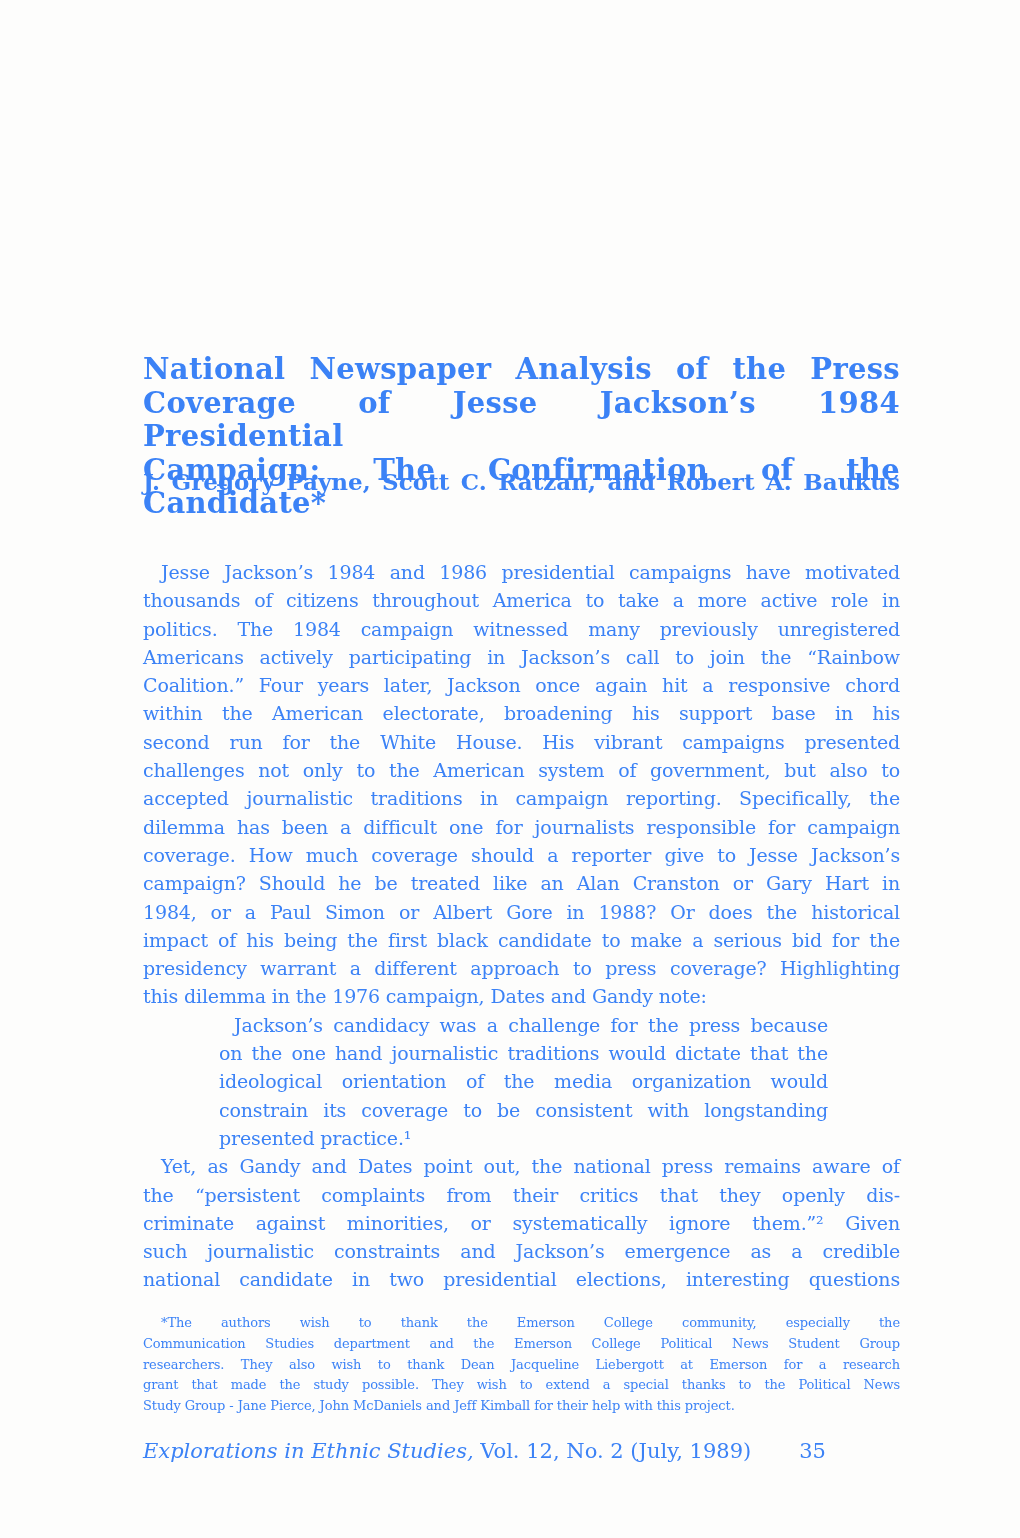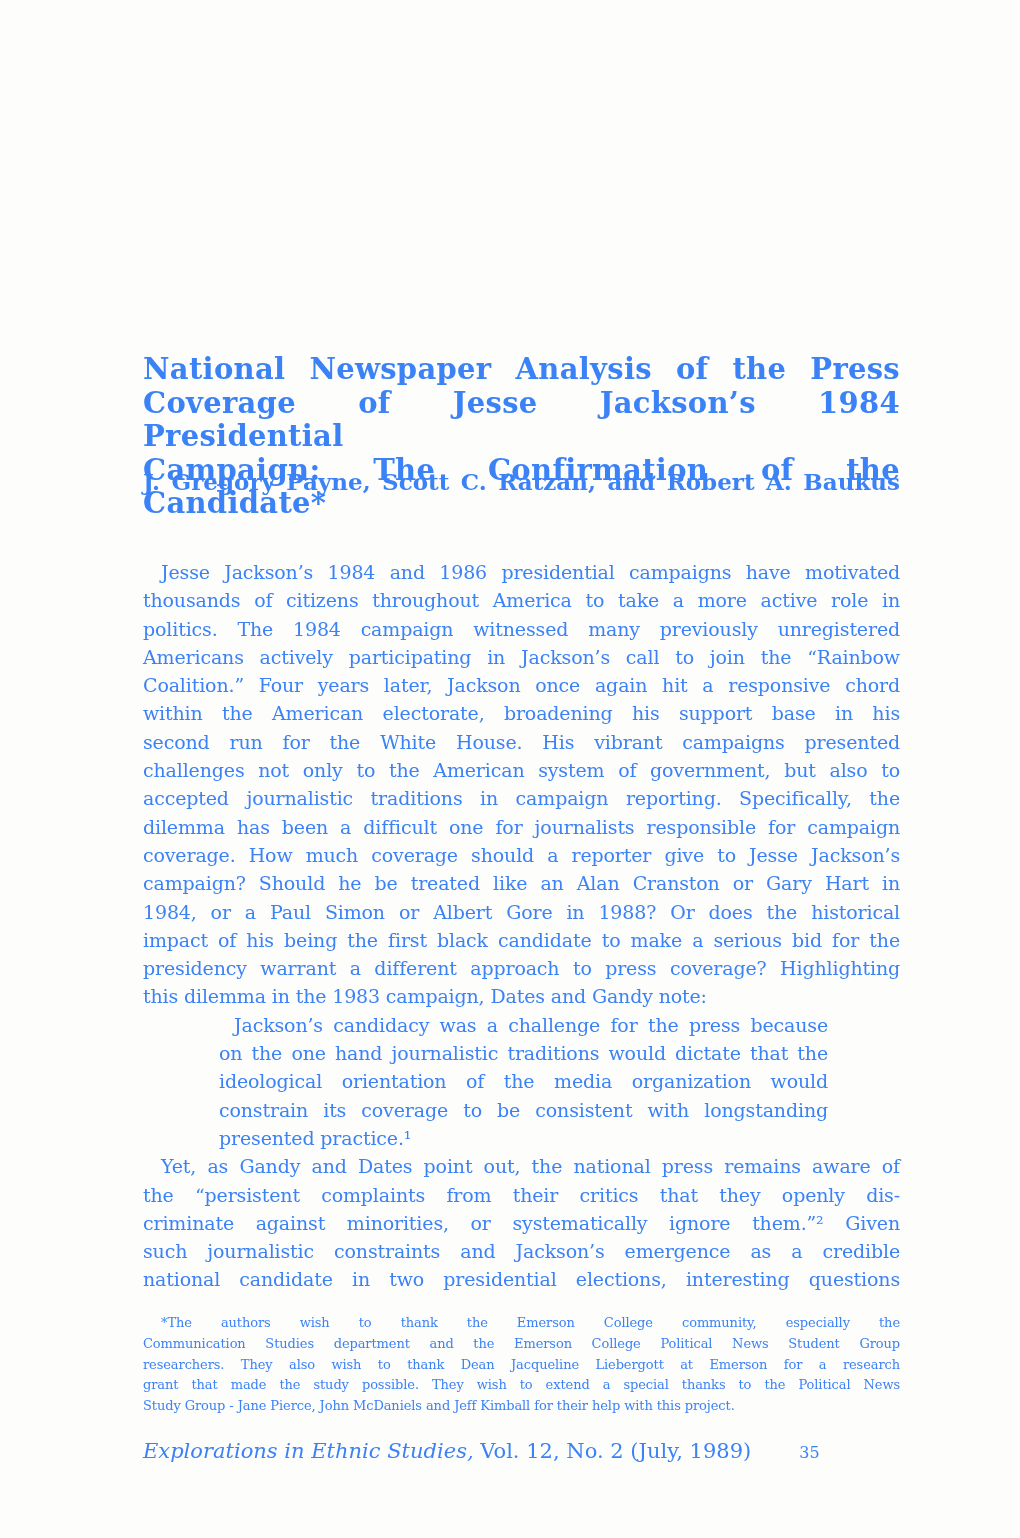--- a/index.html
+++ b/index.html
@@ -52,21 +52,21 @@
   }
   .footer {
     top:1437px;
     font-size:21px;
     line-height:28px;
   }
   .footer .journal-title { font-style:italic; }
   .footer .pagenum {
     display:inline-block;
     margin-left:48px;
-    font-size:16px;
+    font-size:21px;
   }
 </style>
 </head>
 <body>
 
 <div class="page">
 
   <div class="content title">
       <div class="tline">National Newspaper Analysis of the Press</div>
       <div class="tline">Coverage of Jesse Jackson’s 1984 Presidential</div>
@@ -84,21 +84,21 @@
       <div class="tline">within the American electorate, broadening his support base in his</div>
       <div class="tline">second run for the White House. His vibrant campaigns presented</div>
       <div class="tline">challenges not only to the American system of government, but also to</div>
       <div class="tline">accepted journalistic traditions in campaign reporting. Specifically, the</div>
       <div class="tline">dilemma has been a difficult one for journalists responsible for campaign</div>
       <div class="tline">coverage. How much coverage should a reporter give to Jesse Jackson’s</div>
       <div class="tline">campaign? Should he be treated like an Alan Cranston or Gary Hart in</div>
       <div class="tline">1984, or a Paul Simon or Albert Gore in 1988? Or does the historical</div>
       <div class="tline">impact of his being the first black candidate to make a serious bid for the</div>
       <div class="tline">presidency warrant a different approach to press coverage? Highlighting</div>
-      <div class="tline flush">this dilemma in the 1983 campaign, Dates and Gandy note:</div>
+      <div class="tline flush">this dilemma in the 1976 campaign, Dates and Gandy note:</div>
       <div class="tline quote qindent">Jackson’s candidacy was a challenge for the press because</div>
       <div class="tline quote">on the one hand journalistic traditions would dictate that the</div>
       <div class="tline quote">ideological orientation of the media organization would</div>
       <div class="tline quote">constrain its coverage to be consistent with longstanding</div>
       <div class="tline flush quote">presented practice.¹</div>
       <div class="tline indent">Yet, as Gandy and Dates point out, the national press remains aware of</div>
       <div class="tline">the “persistent complaints from their critics that they openly dis-</div>
       <div class="tline">criminate against minorities, or systematically ignore them.”² Given</div>
       <div class="tline">such journalistic constraints and Jackson’s emergence as a credible</div>
       <div class="tline">national candidate in two presidential elections, interesting questions</div>

